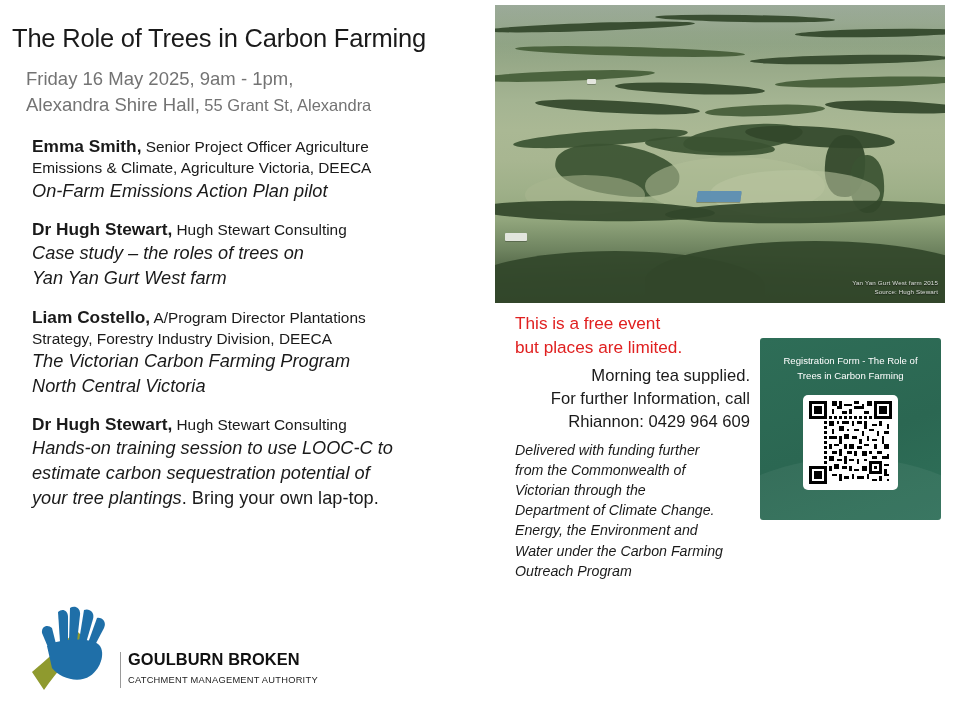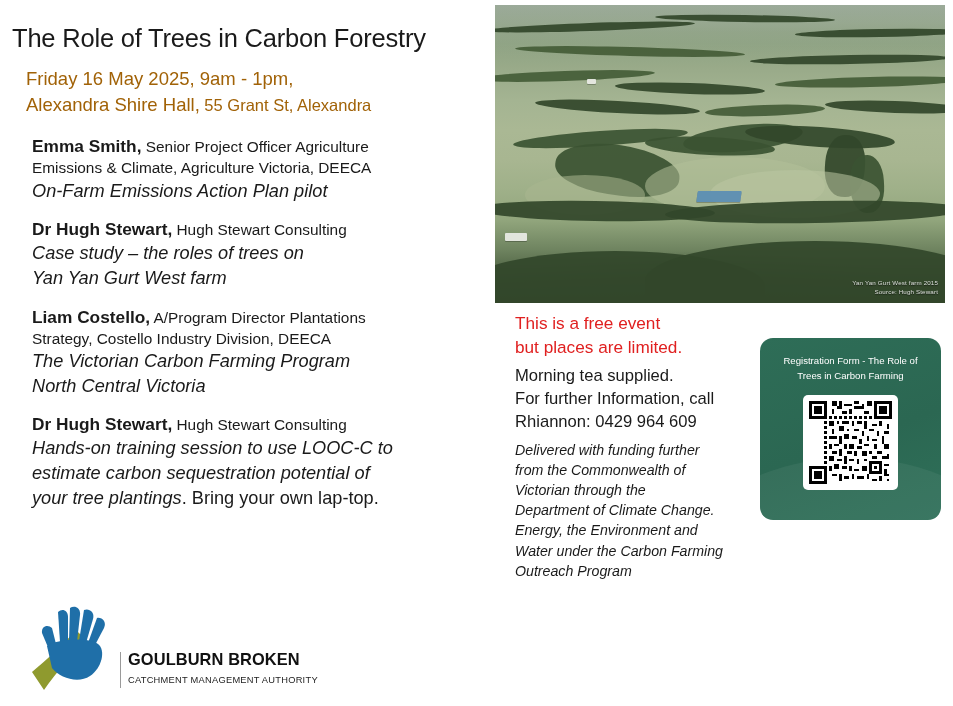--- a/index.html
+++ b/index.html
@@ -13,21 +13,21 @@
 
   
   .left-col { position: absolute; left: 12px; top: 24px; width: 478px; }
 
   .flyer-title {
     font-size: 25.5px; font-weight: 400; color: #1a1a1a;
     letter-spacing: -0.2px; line-height: 1.12; white-space: nowrap;
   }
   .when-where {
     margin-top: 13px; margin-left: 14px;
-    font-size: 18.5px; color: #a16207; line-height: 1.42;
+    font-size: 18.5px; color: #737373; line-height: 1.42;
   }
   .when-where .venue-name { font-size: 18.5px; }
   .when-where .venue-addr { font-size: 16.5px; }
 
   .speakers { margin-top: 17px; margin-left: 20px; }
   .speaker { margin-bottom: 15px; }
   .speaker .sp-line { font-size: 16.3px; color: #1a1a1a; line-height: 1.33; }
   .speaker .sp-name { font-weight: bold; font-size: 17.3px; }
   .speaker .sp-role { font-size: 15.4px; }
   .speaker .sp-topic {
@@ -76,33 +76,33 @@
     font-size: 6.2px; line-height: 1.55; letter-spacing: .15px;
     text-shadow: 0 1px 1px rgba(0,0,0,.6);
   }
 
   
   .right-col { position: absolute; left: 515px; top: 311px; width: 235px; }
   .rsvp {
     color: #e02020; font-size: 17.2px; line-height: 1.40;
   }
   .info {
-    margin-top: 6px; color: #1a1a1a; font-size: 16.6px; line-height: 1.38;
+    margin-top: 6px; color: #1a1a1a; font-size: 16.6px; line-height: 1.38; text-align: right;
   }
   .funding {
     margin-top: 6px; color: #1a1a1a; font-size: 14.2px;
     font-style: italic; line-height: 1.42;
   }
 
   
   .qr-card {
     position: absolute; left: 760px; top: 338px;
     width: 181px; height: 182px;
     background: linear-gradient(160deg, #2e6d57 0%, #2b6752 55%, #2f7059 100%);
-    border-radius: 13px;
+    border-radius: 3px;
     overflow: hidden;
   }
   .qr-card::after {
     content: ""; position: absolute; left: -30%; bottom: -52%;
     width: 160%; height: 86%;
     background: rgba(255,255,255,.055); border-radius: 50%;
   }
   .qr-title {
     position: relative; z-index: 2;
     margin: 16px 14px 0; text-align: center;
@@ -125,21 +125,21 @@
   .gb-name { font-weight: bold; font-size: 16.4px; letter-spacing: .1px; color: #111; white-space: nowrap; }
   .gb-sub { font-size: 9.3px; letter-spacing: .25px; color: #222; margin-top: 6px; white-space: nowrap; }
 </style>
 </head>
 <body>
 
 <div class="page">
 
   <div class="left-col">
 
-    <div class="flyer-title">The Role of Trees in Carbon Forestry</div>
+    <div class="flyer-title">The Role of Trees in Carbon Farming</div>
 
     <div class="when-where">
       <div>Friday 16 May 2025, 9am - 1pm,</div>
       <div>
         <span class="venue-name">Alexandra Shire Hall,</span><span class="venue-addr"> 55 Grant St, Alexandra</span>
       </div>
     </div>
 
     <div class="speakers">
 
@@ -156,21 +156,21 @@
           <span class="sp-name">Dr Hugh Stewart,</span><span class="sp-role"> Hugh Stewart Consulting</span>
         </div>
         <div class="sp-topic">Case study – the roles of trees on</div>
         <div class="sp-topic">Yan Yan Gurt West farm</div>
       </div>
 
       <div class="speaker">
         <div class="sp-line">
           <span class="sp-name">Liam Costello,</span><span class="sp-role"> A/Program Director Plantations</span>
         </div>
-        <div class="sp-line sp-role">Strategy, Costello Industry Division, DEECA</div>
+        <div class="sp-line sp-role">Strategy, Forestry Industry Division, DEECA</div>
         <div class="sp-topic">The Victorian Carbon Farming Program</div>
         <div class="sp-topic">North Central Victoria</div>
       </div>
 
       <div class="speaker">
         <div class="sp-line">
           <span class="sp-name">Dr Hugh Stewart,</span><span class="sp-role"> Hugh Stewart Consulting</span>
         </div>
         <div class="sp-topic">Hands-on training session to use LOOC-C to</div>
         <div class="sp-topic">estimate carbon sequestration potential of</div>

